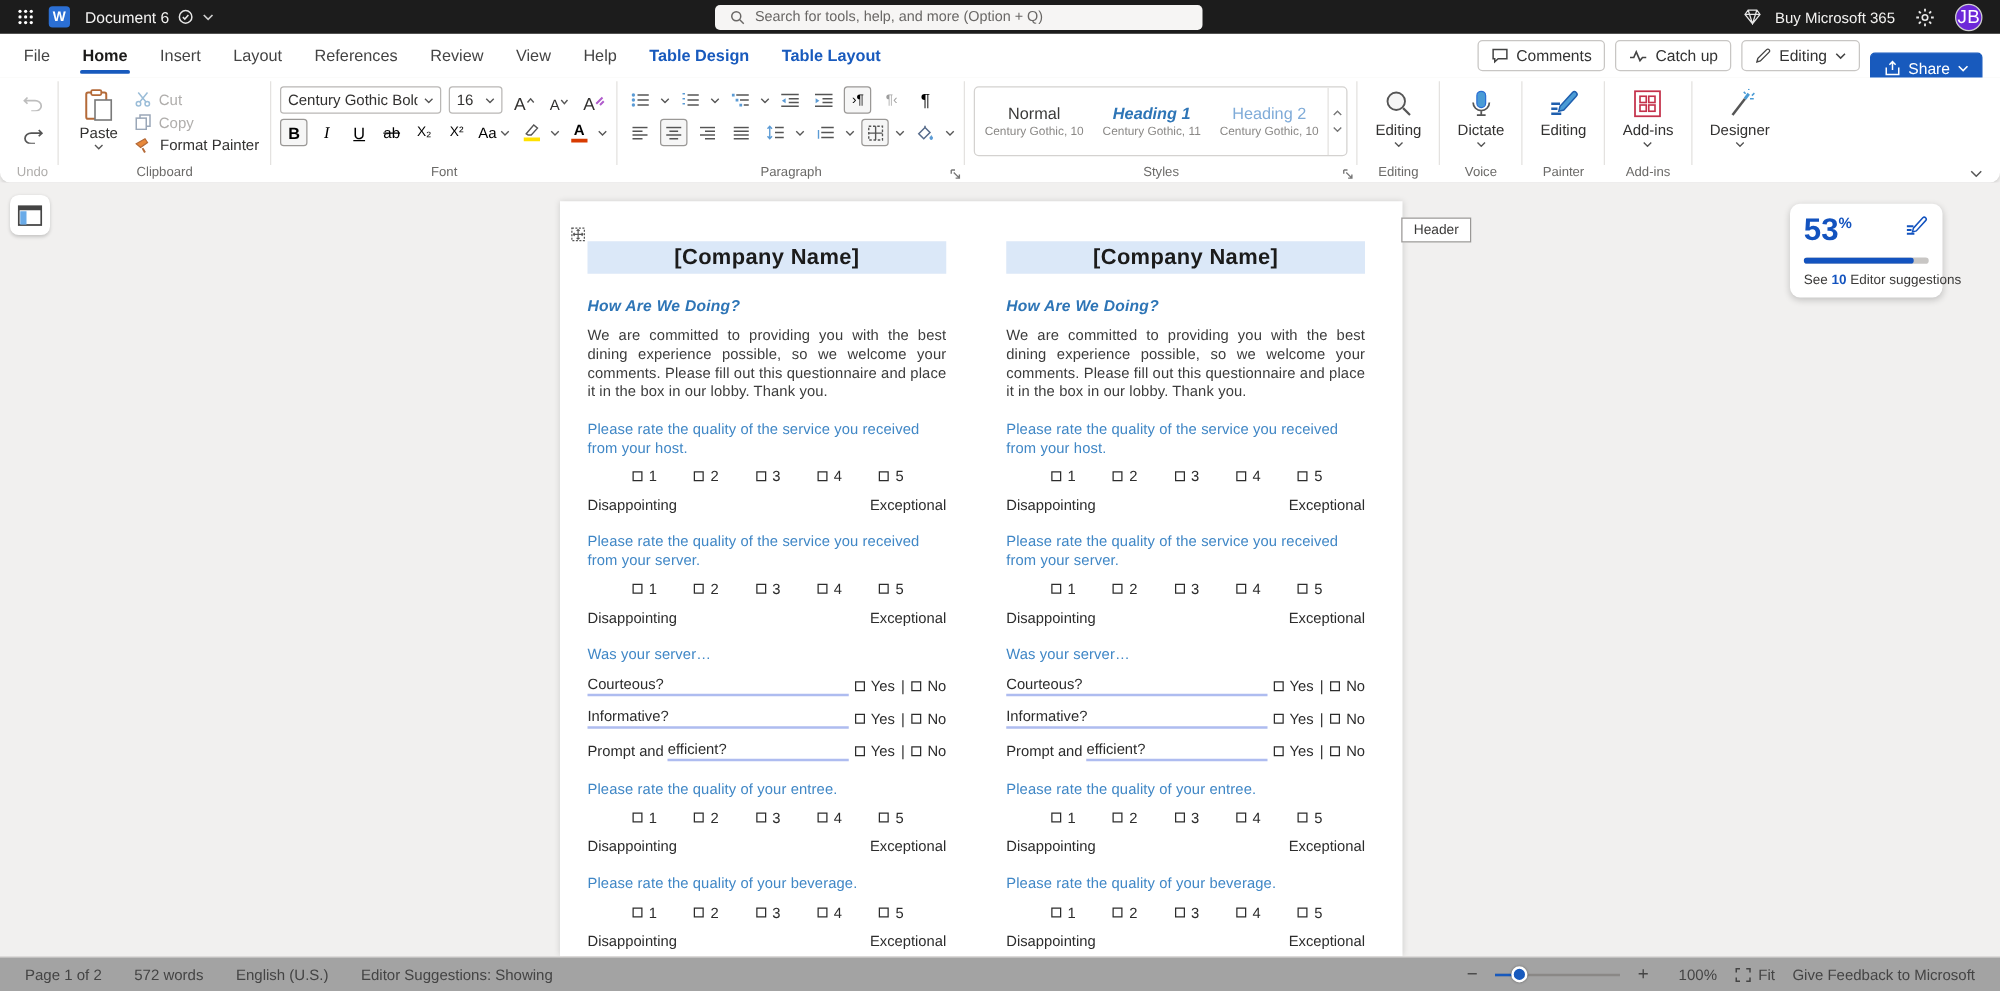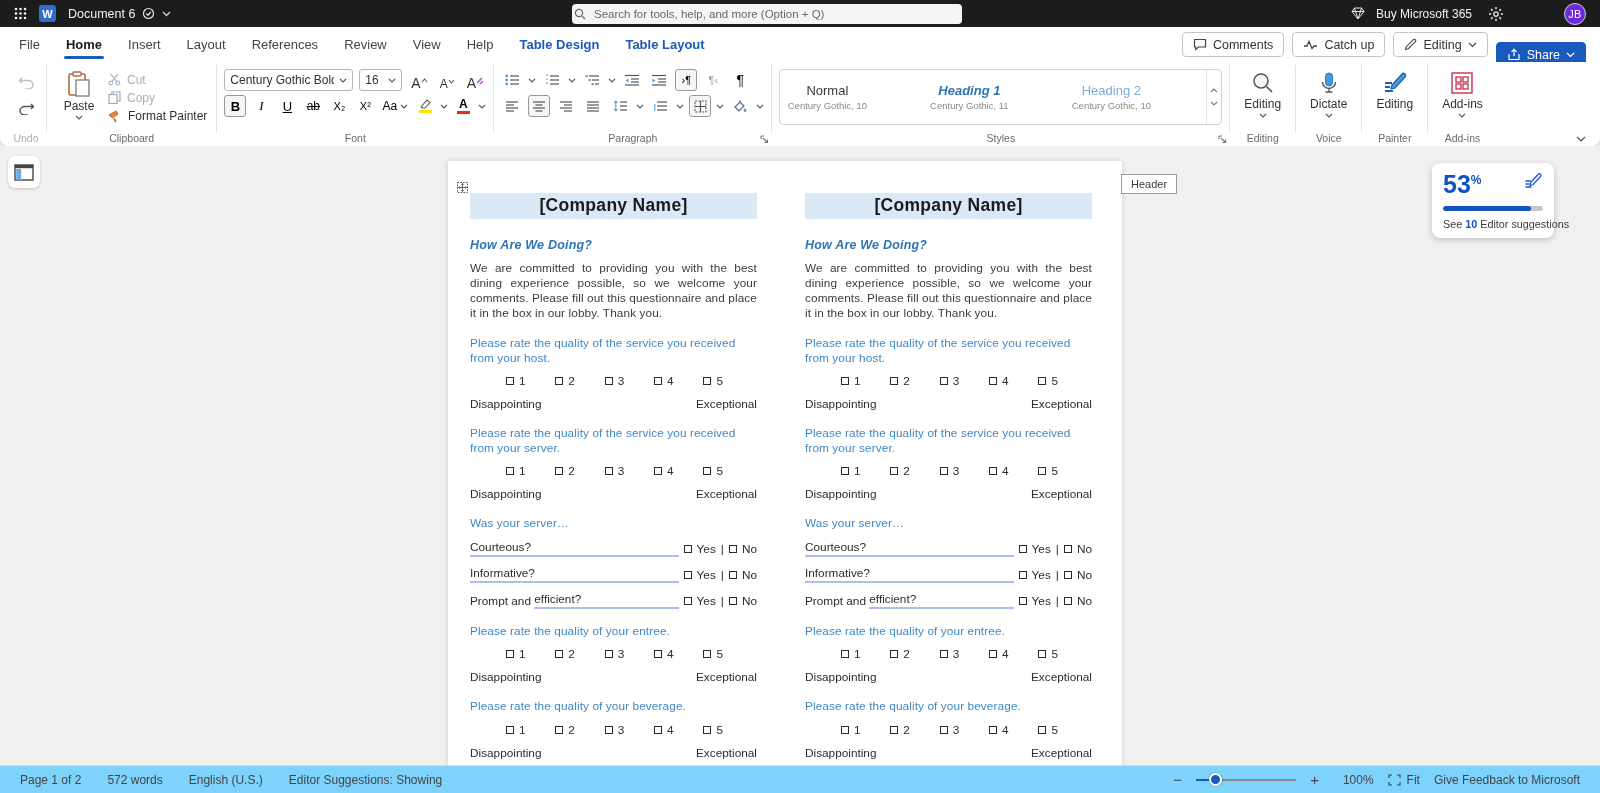--- a/index.html
+++ b/index.html
@@ -10,26 +10,26 @@
   
   .titlebar { height:27px; background:#1c1c1c; display:flex; align-items:center;
               color:#fff; font-size:12px; padding:0 14px; position:relative; }
   .titlebar .left { display:flex; align-items:center; gap:12px; }
   .word-logo { width:17px; height:17px; background:#2b6fd4; border-radius:3px;
                color:#fff; font-weight:bold; font-size:11px; display:flex;
                align-items:center; justify-content:center; }
   .doc-title { font-size:12.5px; color:#f3f2f1; display:flex; align-items:center; gap:7px;}
   .searchbox { position:absolute; left:572px; top:4px; width:390px; height:20px;
                background:#f6f5f4; border-radius:4px; display:flex; align-items:center;
-               gap:8px; padding:0 2px; color:#696765; font-size:11.5px; }
+               gap:8px; padding:0 12px; color:#696765; font-size:11.5px; }
   .titlebar .right { margin-left:auto; display:flex; align-items:center; gap:16px; }
   .buy { display:flex; align-items:center; gap:11px; font-size:12px; color:#f3f2f1; }
   .avatar { width:22px; height:22px; border-radius:50%; border:1px solid #cfcfcf;
-            background:#6d28d9; color:#fff; font-size:11px; display:flex;
-            align-items:center; justify-content:center; letter-spacing:.3px;margin-left:44px; }
+            background:#6d28d9; color:#fff; font-size:15px; display:flex;
+            align-items:center; justify-content:center; letter-spacing:.3px; }
 
   
   .tabrow { height:35px; background:#fff; display:flex; align-items:center; padding:0 6px; }
   .tab { padding:0 13px; height:100%; display:flex; align-items:center; font-size:13px;
          color:#444; position:relative; cursor:default; white-space:nowrap; }
   .tab.active { color:#1b1a19; font-weight:700; }
   .tab.active::after { content:""; position:absolute; left:11px; right:11px; bottom:3px;
                        height:3px; background:#185abd; border-radius:2px; }
   .tab.ctx { color:#185abd; font-weight:600; }
   .tab-actions { margin-left:auto; display:flex; align-items:center; gap:8px; padding-right:8px; }
@@ -59,21 +59,21 @@
   .rowbtn.disabled { color:#b0aeac; }
   .combo { border:1px solid #b9b7b5; border-radius:3px; height:22px; display:flex;
            align-items:center; font-size:12px; color:#323130; padding:0 5px; gap:5px;
            background:#fff; }
   .fontrow { display:flex; align-items:center; gap:6px; height:26px; }
   .chev { flex:none; }
   .glyphbtn { font-size:13px; color:#323130; display:flex; align-items:flex-end; }
   .colorbtn { display:flex; flex-direction:column; align-items:center; line-height:1; }
   .colorbtn .bar { width:13px; height:3px; margin-top:1px; }
   .styles-gallery { border:1px solid #d4d2d0; border-radius:4px; display:flex;
-                    align-items:stretch; height:56px; margin-top:2px; overflow:hidden;gap:48px; }
+                    align-items:stretch; height:56px; margin-top:2px; overflow:hidden; }
   .style-item { width:94px; display:flex; flex-direction:column; align-items:center;
                 justify-content:center; gap:2px; }
   .style-name { font-size:13px; color:#3b3a39; }
   .style-desc { font-size:9.5px; color:#8a8886; }
   .style-item.h1 .style-name { color:#2e75b6; font-weight:700; font-style:italic; }
   .style-item.h2 .style-name { color:#7fabd8; }
   .gallery-scroll { width:15px; border-left:1px solid #e4e2e0; display:flex;
                     flex-direction:column; align-items:center; justify-content:center; gap:8px; }
   .ribbon-collapse { position:absolute; right:14px; bottom:4px; }
 
@@ -110,21 +110,21 @@
                  border-radius:8px; box-shadow:0 2px 6px rgba(0,0,0,.2); padding:9px 11px 8px; }
   .score-row { display:flex; justify-content:space-between; align-items:flex-start; }
   .score { color:#1353bf; font-weight:700; font-size:25px; line-height:1; }
   .score .unit { font-size:12px; vertical-align:super; font-weight:700; }
   .progress { height:5px; background:#c8c6c4; border-radius:3px; margin-top:9px; overflow:hidden; }
   .progress > div { height:100%; background:#1353bf; border-radius:3px; }
   .sugg { font-size:10.8px; color:#3b3a39; margin-top:7px; white-space:nowrap; }
   .sugg b { color:#1353bf; }
 
   
-  .statusbar { height:28px; background:#7dd3fc; border-top:1px solid #e1dfdd; display:flex;
+  .statusbar { height:28px; background:#a3a3a3; border-top:1px solid #e1dfdd; display:flex;
                align-items:center; font-size:12px; color:#444; padding:0 20px; gap:26px; }
   .statusbar .right { margin-left:auto; display:flex; align-items:center; gap:14px; }
   .slider { width:100px; height:2px; background:#8a8886; position:relative; }
   .slider .fill { position:absolute; left:0; top:0; height:2px; width:18px; background:#185abd; }
   .slider .thumb { position:absolute; left:13px; top:-6px; width:13px; height:13px;
                    border-radius:50%; background:#185abd; border:2px solid #fff;
                    box-shadow:0 0 2px rgba(0,0,0,.4); }
   .sb-item { display:flex; align-items:center; gap:6px; white-space:nowrap; }
 </style>
 </head>
@@ -668,20 +668,42 @@
       <span>Add-ins</span>
       <span>
           <svg width="8" height="5" viewBox="0 0 8 5">
             <path d="M1 1 L4 4 L7 1" fill="none" stroke="#555" stroke-width="1.1"></path>
           </svg>
         </span>
     </div>
     <span class="glabel">Add-ins</span>
   </div>
 
+  <div class="rgroup">
+    <div class="bigbtn">
+      <span>
+          <svg width="24" height="24" viewBox="0 0 24 24">
+            <path d="M6 21 L16 8" stroke="#555" stroke-width="2"></path>
+            <path d="M16 8 L19 4" stroke="#4a9bd5" stroke-width="2.4"></path>
+            <g stroke="#4a9bd5" stroke-width="1.2">
+              <line x1="20" y1="8" x2="23" y2="8"></line>
+              <line x1="19" y1="1" x2="19" y2="0"></line>
+              <line x1="21.5" y1="5.5" x2="23.5" y2="3.5"></line>
+              <line x1="15" y1="2.5" x2="16.5" y2="4"></line>
+            </g>
+          </svg>
+        </span>
+      <span>Designer</span>
+      <span>
+          <svg width="8" height="5" viewBox="0 0 8 5">
+            <path d="M1 1 L4 4 L7 1" fill="none" stroke="#555" stroke-width="1.1"></path>
+          </svg>
+        </span>
+    </div>
+  </div>
 
   <span class="ribbon-collapse">
       <svg width="10" height="6" viewBox="0 0 10 6">
         <path d="M1 1 L5 5 L9 1" fill="none" stroke="#555" stroke-width="1.2"></path>
       </svg>
     </span>
 </div>
 
 <div class="canvas">
 

